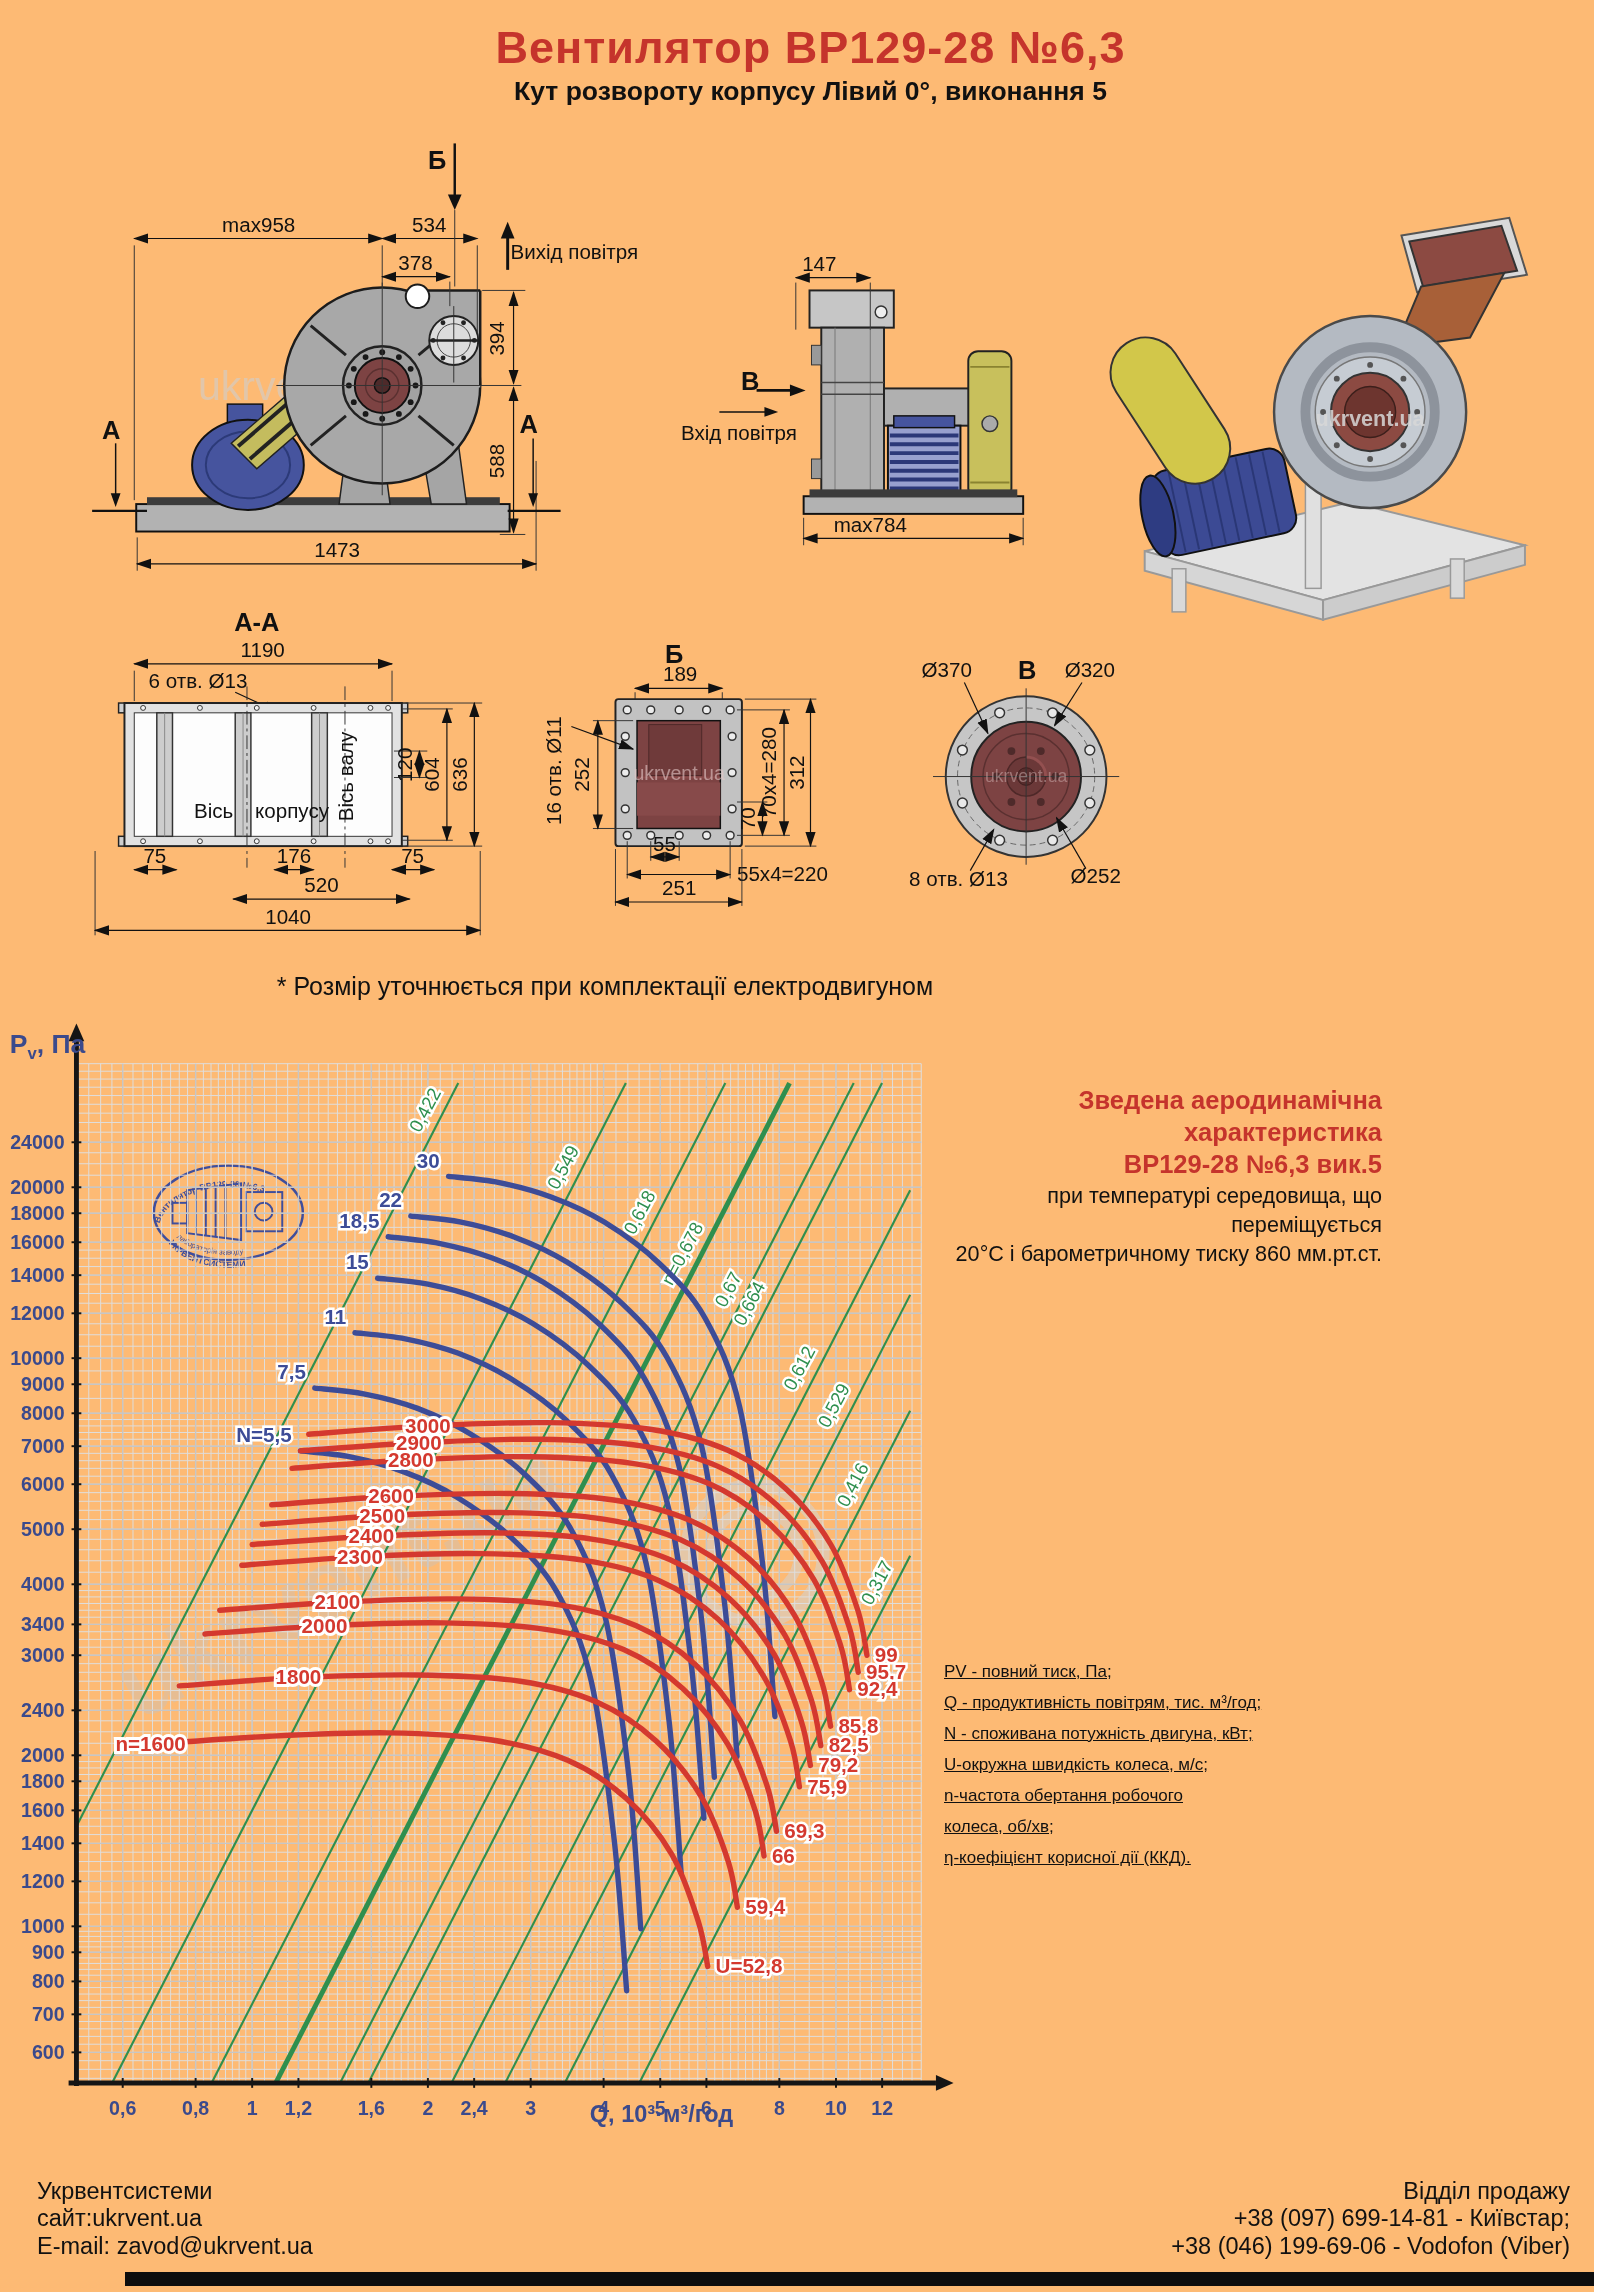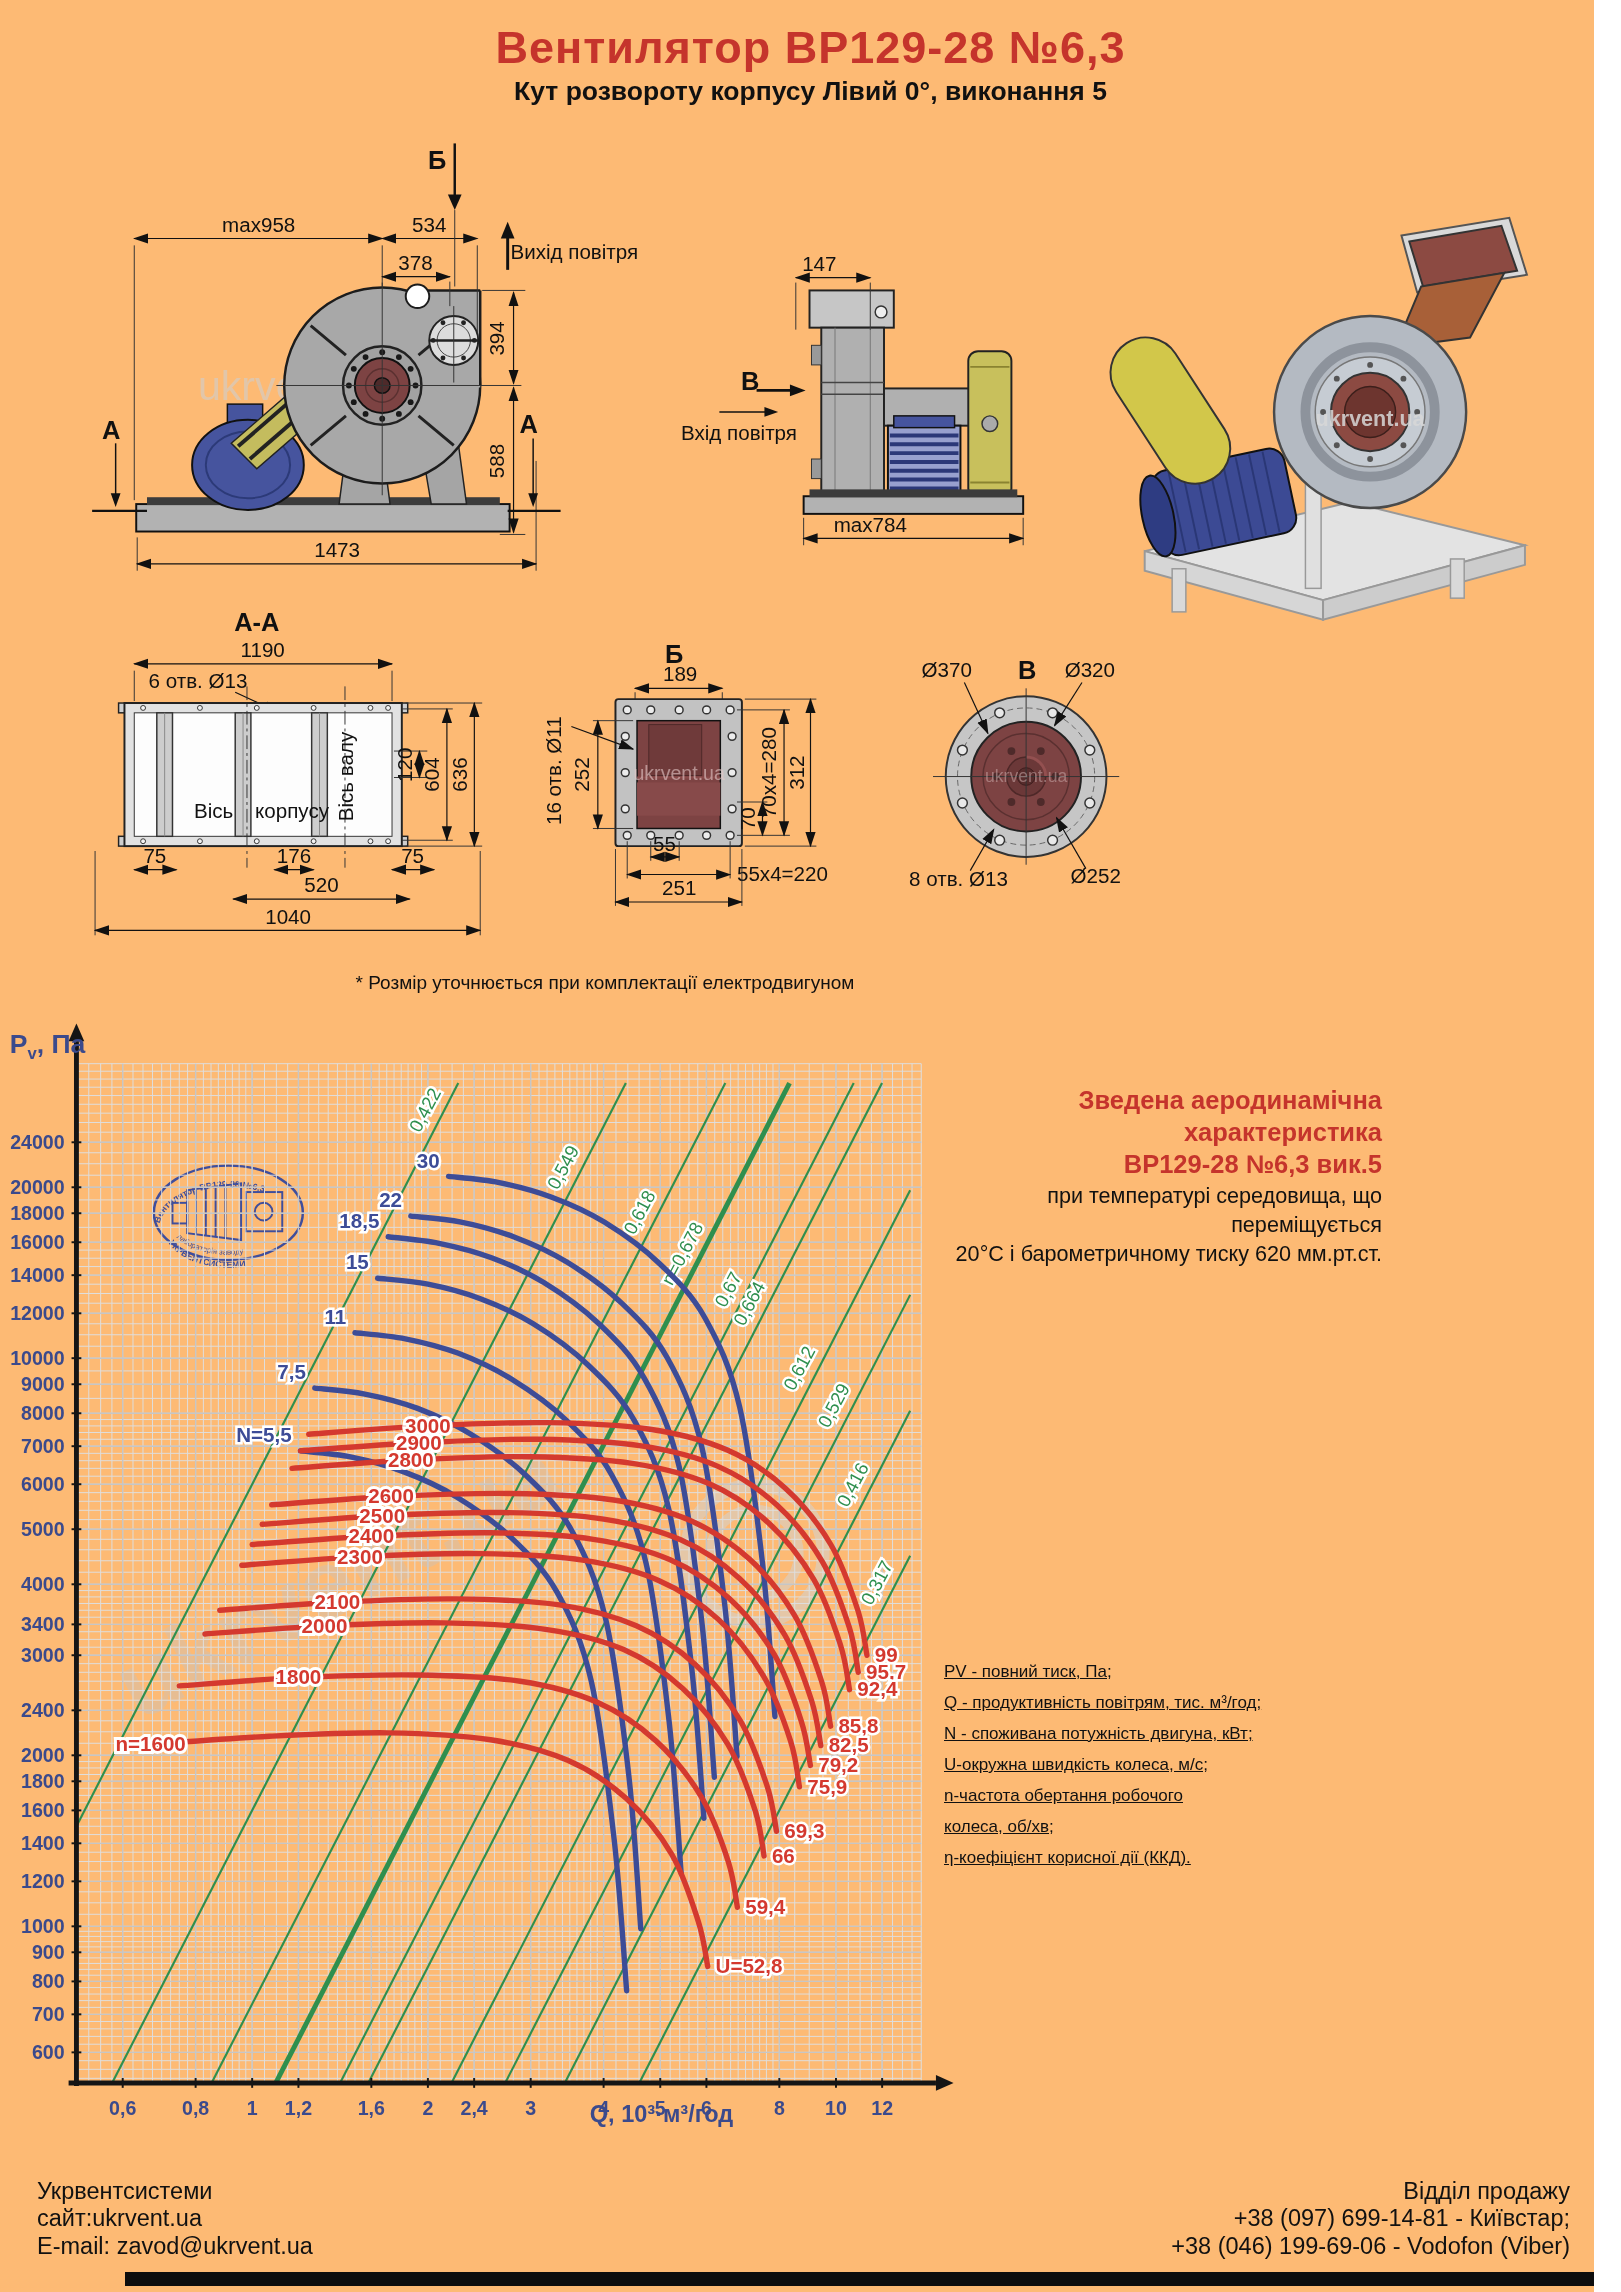--- a/index.html
+++ b/index.html
@@ -1,21 +1,21 @@
 <!DOCTYPE html>
 <html><head>
 <meta charset="utf-8">
 <style>
   html,body{margin:0;padding:0;background:#ffffff;}
   #page{position:relative;width:1594px;height:2293px;background:#fdba74;overflow:hidden;
         font-family:"Liberation Sans", sans-serif;}
   .abs{position:absolute;}
   #main-title{left:0;top:21.6px;width:1621px;text-align:center;font-size:45px;font-weight:bold;color:#c5342c;letter-spacing:1px;}
   #subtitle{left:0;top:76px;width:1621px;text-align:center;font-size:26.5px;font-weight:bold;color:#111;}
-  #note-line{left:0;top:972px;width:1210px;text-align:center;font-size:19px;color:#111;}
+  #note-line{left:0;top:972px;width:1210px;text-align:center;font-size:25px;color:#111;}
   #chart-title-block{left:912px;top:1084px;width:470px;text-align:right;}
   #chart-title-block .t1{font-size:25.5px;font-weight:bold;color:#c5342c;line-height:32px;}
   #chart-title-block .t2{font-size:25.5px;font-weight:bold;color:#c5342c;line-height:33px;}
   #chart-title-block .c{font-size:21.6px;color:#111;line-height:29px;}
   #ylabel{left:9.8px;top:1029px;font-size:26.5px;font-weight:bold;color:#3b4a8c;}
   #ylabel sub{font-size:16.7px;}
   #xlabel{left:544px;top:2101px;width:235px;text-align:center;font-size:23.5px;font-weight:bold;color:#3b4a8c;}
   #legend-block{left:944px;top:1656px;width:510px;}
   #legend-block div{font-size:17px;color:#111;line-height:31px;text-decoration:underline;}
   #footer-left{left:37px;top:2178px;font-size:23.5px;color:#111;line-height:27.4px;}
@@ -815,21 +815,21 @@
         <text x="66" y="1172.2" text-anchor="end" font-size="20" font-weight="bold" fill="#3b4a8c">24000</text>
       </g>
   </svg>
 
   <div class="abs" id="note-line">* Розмір уточнюється при комплектації електродвигуном</div>
 
   <div class="abs" id="chart-title-block">
     <div class="t1">Зведена аеродинамічна характеристика</div>
     <div class="t2">ВР129-28 №6,3 вик.5</div>
     <div class="c">при температурі середовища, що переміщується</div>
-    <div class="c">20°С і барометричному тиску 620 мм.рт.ст.</div>
+    <div class="c">20°С і барометричному тиску 860 мм.рт.ст.</div>
   </div>
 
   <div class="abs" id="ylabel"><span>P</span><sub>v</sub><span>, Па</span></div>
   <div class="abs" id="xlabel">Q, 10³·м³/год</div>
 
   <div class="abs" id="legend-block">
     <div>PV - повний тиск, Па;</div>
     <div>Q - продуктивність повітрям, тис. м³/год;</div>
     <div>N - споживана потужність двигуна, кВт;</div>
     <div>U-окружна швидкість колеса, м/с;</div>

